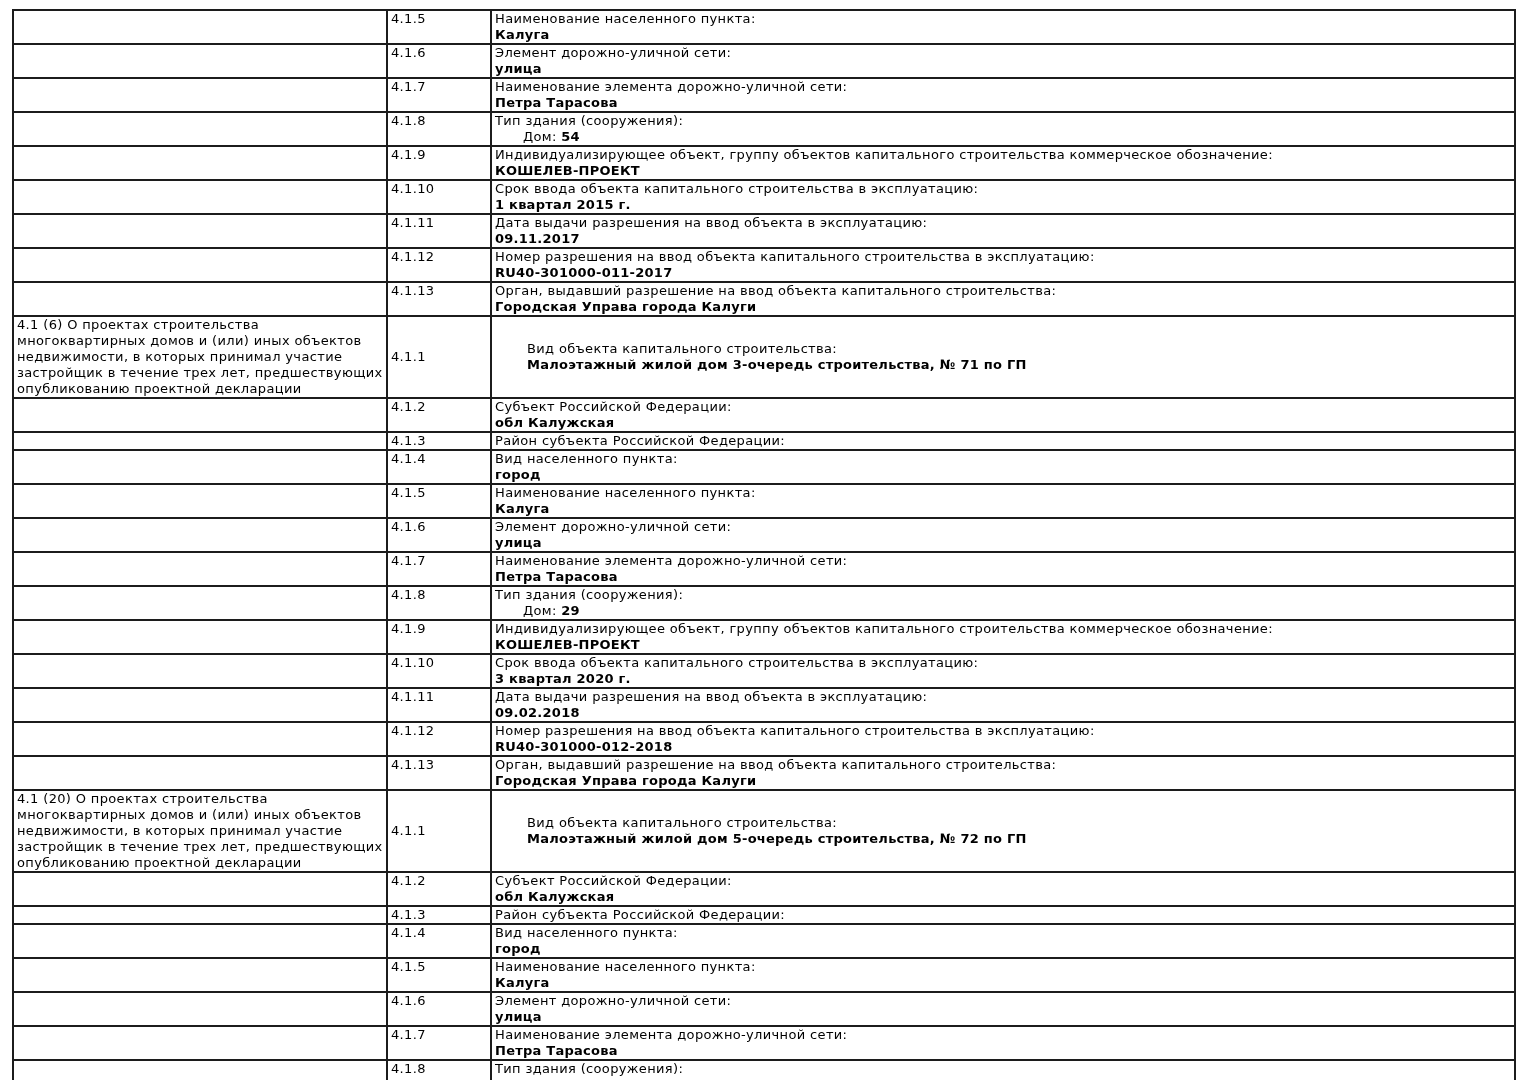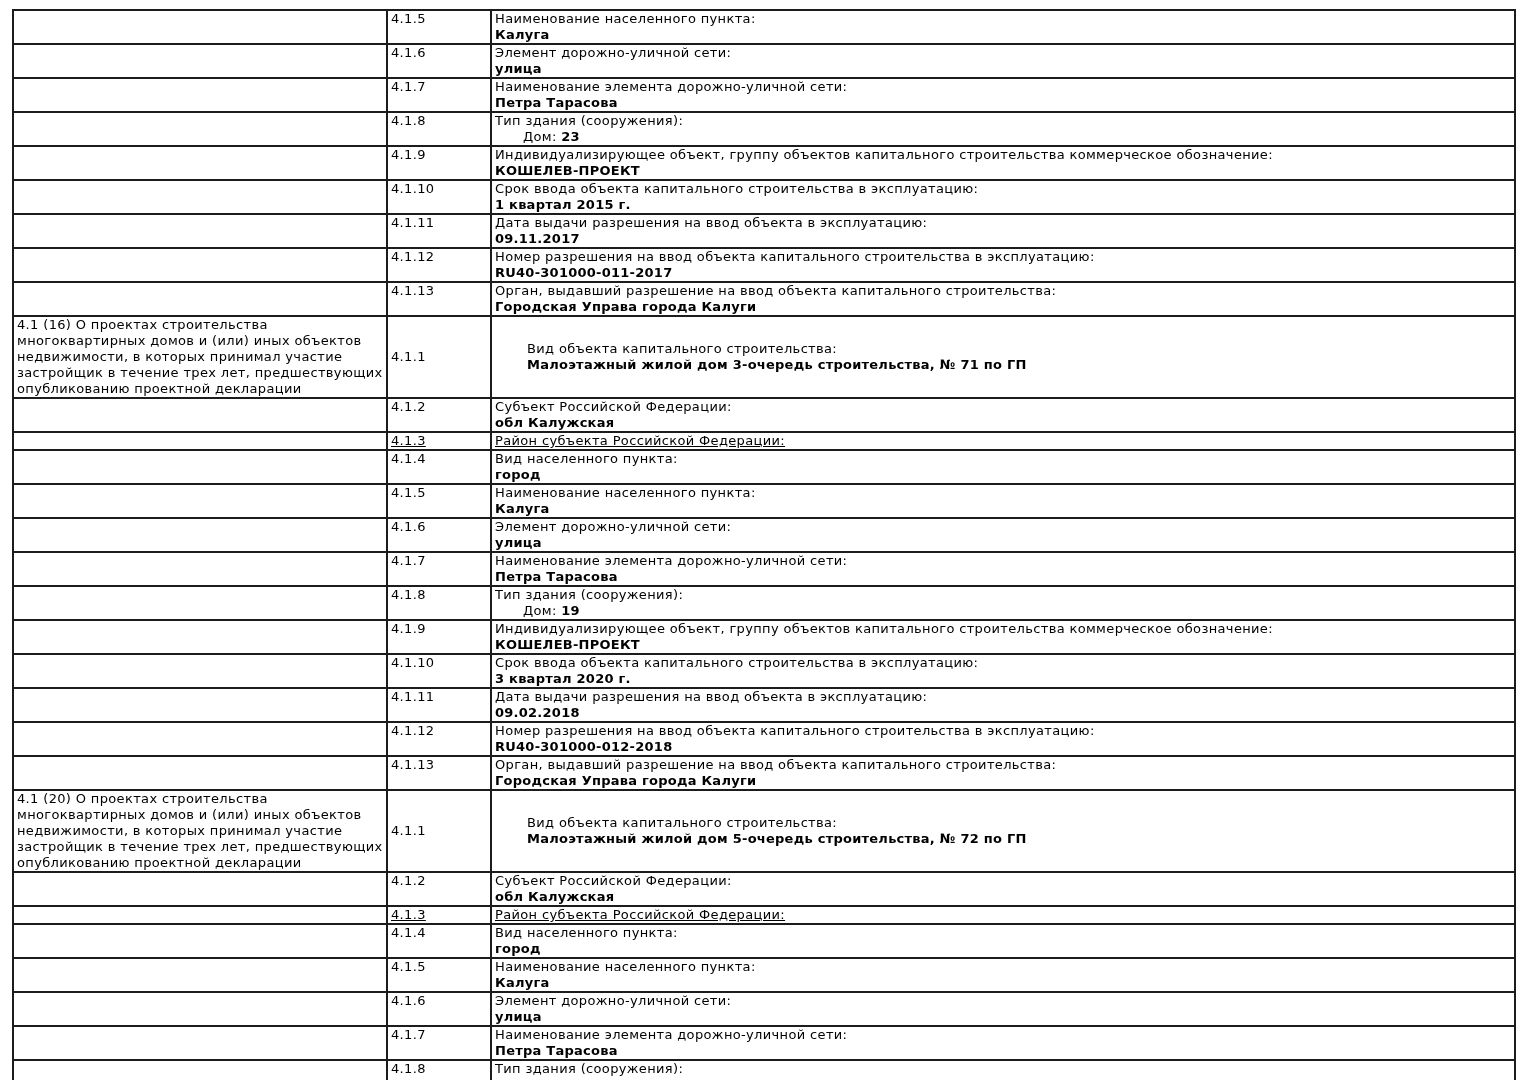--- a/index.html
+++ b/index.html
@@ -32,21 +32,21 @@
     vertical-align: top;
     font-size: 13px;
     line-height: 16px;
     letter-spacing: 0.35px;
     overflow: hidden;
   }
   col.c1 { width: 374px; }
   col.c2 { width: 104px; }
   
   tr.r-normal  td { height: 29px; }
-  tr.r-single  td { height: 15px; text-decoration: underline; }
+  tr.r-single  td { height: 15px; }
   tr.r-section td { height: 76px; }
   
   td.c-num { vertical-align: middle; padding-left: 4px; }
   
   td.c-desc { vertical-align: top; padding: 1px 6px 1px 3px; }
   
   td.c-content .label { font-weight: normal; white-space: nowrap; }
   td.c-content .value { font-weight: bold; letter-spacing: 0.25px; white-space: nowrap; }
   td.c-content .value .vp { font-weight: normal; letter-spacing: 0.35px; margin-left: 28px; }
   tr.r-section td.c-content { vertical-align: middle; padding-left: 35px; }
@@ -85,21 +85,21 @@
           <td class="c-content">
             <div class="label">Наименование элемента дорожно-уличной сети:</div>
             <div class="value"><span>Петра Тарасова</span></div>
           </td>
         </tr>
         <tr class="r-normal">
           <td class="c-desc"></td>
           <td class="c-num">4.1.8</td>
           <td class="c-content">
             <div class="label">Тип здания (сооружения):</div>
-            <div class="value"><span class="vp">Дом: </span><span>23</span></div>
+            <div class="value"><span class="vp">Дом: </span><span>54</span></div>
           </td>
         </tr>
         <tr class="r-normal">
           <td class="c-desc"></td>
           <td class="c-num">4.1.9</td>
           <td class="c-content">
             <div class="label">Индивидуализирующее объект, группу объектов капитального строительства коммерческое обозначение:</div>
             <div class="value"><span>КОШЕЛЕВ-ПРОЕКТ</span></div>
           </td>
         </tr>
@@ -130,21 +130,21 @@
         <tr class="r-normal">
           <td class="c-desc"></td>
           <td class="c-num">4.1.13</td>
           <td class="c-content">
             <div class="label">Орган, выдавший разрешение на ввод объекта капитального строительства:</div>
             <div class="value"><span>Городская Управа города Калуги</span></div>
           </td>
         </tr>
         <tr class="r-section">
           <td class="c-desc">
-            <div>4.1 (16) О проектах строительства многоквартирных домов и (или) иных объектов недвижимости, в которых принимал участие застройщик в течение трех лет, предшествующих опубликованию проектной декларации</div>
+            <div>4.1 (6) О проектах строительства многоквартирных домов и (или) иных объектов недвижимости, в которых принимал участие застройщик в течение трех лет, предшествующих опубликованию проектной декларации</div>
           </td>
           <td class="c-num">4.1.1</td>
           <td class="c-content">
             <div class="label">Вид объекта капитального строительства:</div>
             <div class="value"><span>Малоэтажный жилой дом 3-очередь строительства, № 71 по ГП</span></div>
           </td>
         </tr>
         <tr class="r-normal">
           <td class="c-desc"></td>
           <td class="c-num">4.1.2</td>
@@ -190,21 +190,21 @@
           <td class="c-content">
             <div class="label">Наименование элемента дорожно-уличной сети:</div>
             <div class="value"><span>Петра Тарасова</span></div>
           </td>
         </tr>
         <tr class="r-normal">
           <td class="c-desc"></td>
           <td class="c-num">4.1.8</td>
           <td class="c-content">
             <div class="label">Тип здания (сооружения):</div>
-            <div class="value"><span class="vp">Дом: </span><span>19</span></div>
+            <div class="value"><span class="vp">Дом: </span><span>29</span></div>
           </td>
         </tr>
         <tr class="r-normal">
           <td class="c-desc"></td>
           <td class="c-num">4.1.9</td>
           <td class="c-content">
             <div class="label">Индивидуализирующее объект, группу объектов капитального строительства коммерческое обозначение:</div>
             <div class="value"><span>КОШЕЛЕВ-ПРОЕКТ</span></div>
           </td>
         </tr>

